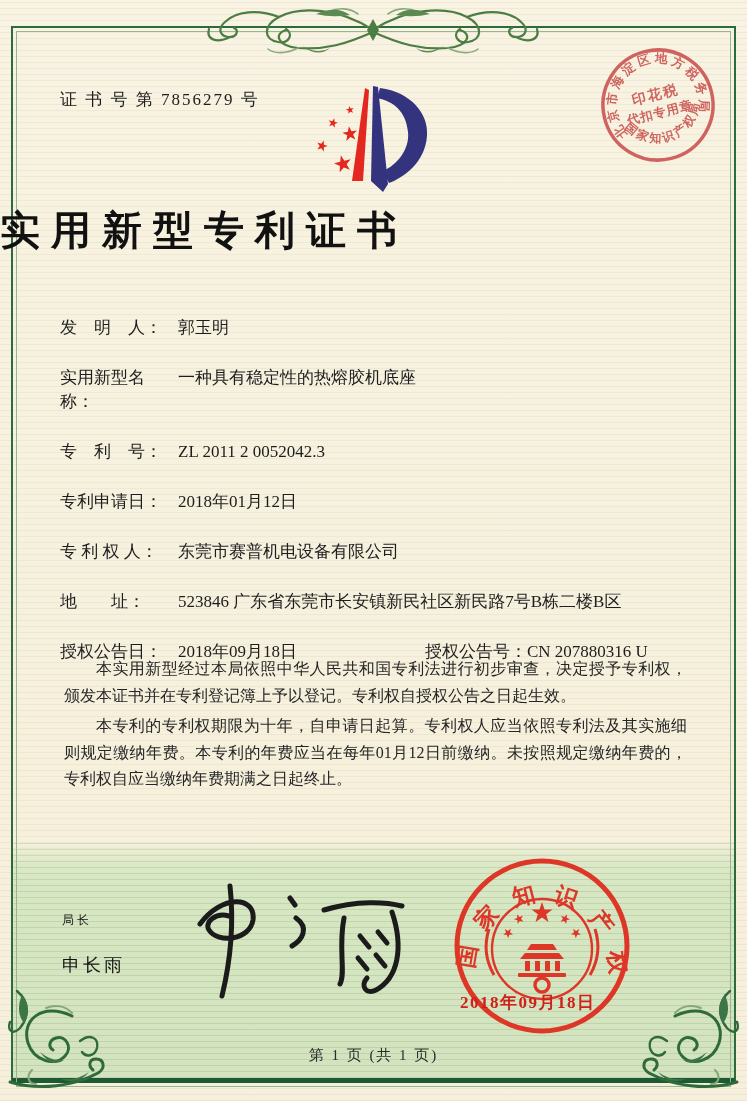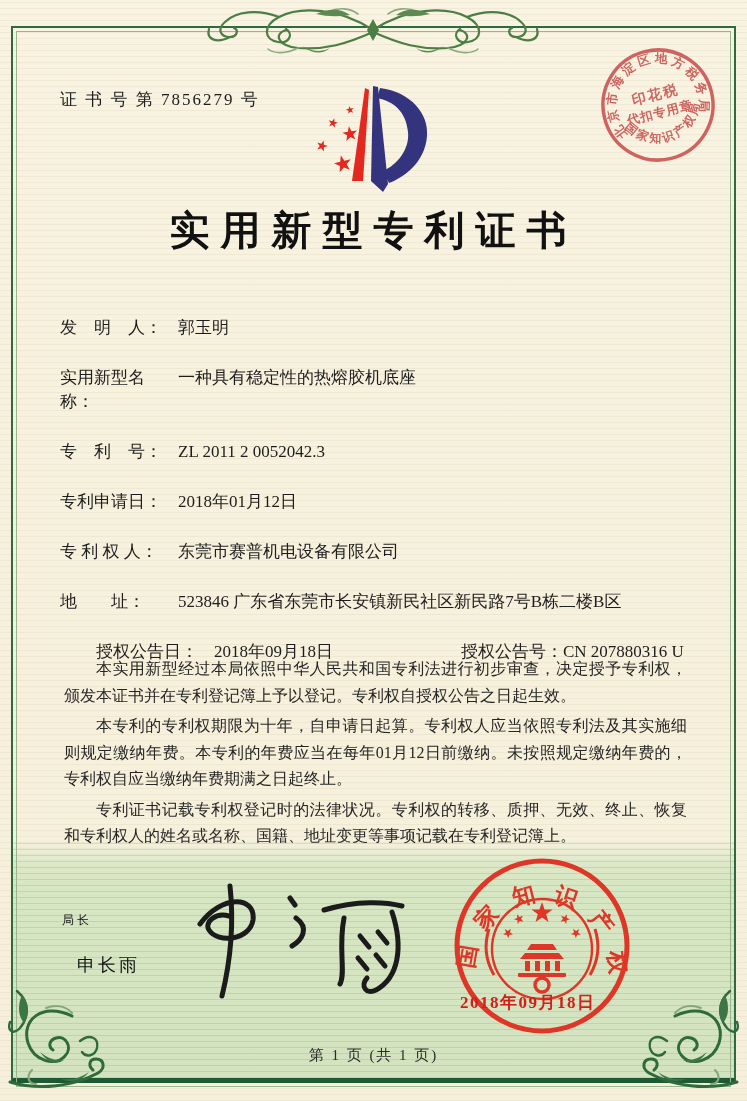--- a/index.html
+++ b/index.html
@@ -22,32 +22,32 @@
     position:absolute;left:16px;right:16px;top:31px;bottom:14px;
     border:1px solid #98b58e;pointer-events:none;
   }
   .green-band{
     position:absolute;left:13px;width:721px;top:842px;height:236px;
     background:
       repeating-linear-gradient(0deg, rgba(125,165,98,.25) 0 1px, rgba(0,0,0,0) 1px 6px),
       linear-gradient(180deg, rgba(214,231,195,0) 0%, rgba(214,231,195,.8) 9%, #d7e6c3 18%, #d3e3bf 100%);
   }
   .cert-no{left:60px;top:88px;font-size:17px;letter-spacing:2px;}
-  .title{left:0;right:0;top:203px;text-align:center;font-size:40px;font-weight:bold;letter-spacing:11px;color:#111;}
+  .title{left:0;right:0;top:203px;font-size:40px;font-weight:bold;letter-spacing:11px;color:#111;}
   .fields{left:60px;top:316px;right:36px;font-size:17px;line-height:24px;}
   .field-row{display:flex;margin-bottom:26px;}
   .field-label{width:118px;flex:none;}
   .field-value{flex:1;}
-  .grant-row{display:flex;margin-left:36px;}
+  .grant-row{display:flex;}
   .g-left{display:flex;width:365px;flex:none;}
   .g-right{display:flex;flex:1;}
   .paragraphs{left:60px;top:652px;right:56px;font-size:16px;line-height:26.5px;text-align:justify;color:#262626;}
   .paragraphs p{margin:4px;text-indent:2em;}
   .officer-title{left:62px;top:912px;font-size:12px;letter-spacing:3px;color:#141414;}
-  .officer-name{left:62px;top:953px;font-size:18px;letter-spacing:3px;color:#141414;margin-left:15px;}
+  .officer-name{left:62px;top:953px;font-size:18px;letter-spacing:3px;color:#141414;}
   .seal-date{left:460px;top:991px;font-size:17px;font-weight:600;color:#cf201a;letter-spacing:1.5px;z-index:6;}
   .footer{left:0;right:0;top:1046px;text-align:center;font-size:15px;letter-spacing:2px;color:#2b2b2b;}
   .tax-stamp{left:596px;top:43px;transform:rotate(-14deg);opacity:.88;z-index:5;}
   .big-seal{left:447px;top:851px;opacity:.93;z-index:5;}
   .signature{left:172px;top:878px;z-index:4;}
   .corner-orn{z-index:3;}
   .corner-right{transform:scaleX(-1);}
   .logo{left:293px;top:84px;}
   .top-orn{left:178px;top:2px;}
 </style>
@@ -133,21 +133,20 @@
       <div class="g-right">
         <span>授权公告号：</span>
         <span>CN 207880316 U</span>
       </div>
     </div>
   </div>
 
   <div class="abs paragraphs">
     <p>本实用新型经过本局依照中华人民共和国专利法进行初步审查，决定授予专利权，颁发本证书并在专利登记簿上予以登记。专利权自授权公告之日起生效。</p>
     <p>本专利的专利权期限为十年，自申请日起算。专利权人应当依照专利法及其实施细则规定缴纳年费。本专利的年费应当在每年01月12日前缴纳。未按照规定缴纳年费的，专利权自应当缴纳年费期满之日起终止。</p>
-    <p>专利证书记载专利权登记时的法律状况。专利权的转移、质押、无效、终止、恢复和专利权人的姓名或名称、国籍、地址变更等事项记载在专利登记簿上。</p>
   </div>
 
   <svg class="abs corner-orn" style="left:2px;top:986px;" width="104" height="110" viewBox="0 0 104 110">
     <g fill="none" stroke="#2f6a3b" stroke-width="3" stroke-linecap="round">
       <path d="M70,30 C40,16 19,34 26,57 C32,75 53,81 63,70 C71,62 64,49 54,52 C47,54 46,61 51,64"></path>
       <path d="M8,96 C38,105 72,100 96,87 C104,82 102,73 94,73 C87,73 86,80 91,84"></path>
       <path d="M15,5 C28,16 27,31 18,42 C11,49 5,45 8,36" stroke-width="2.4"></path>
       <path d="M78,55 C88,47 97,52 95,62 C93,70 84,72 80,66" stroke-width="2.4"></path>
       <path d="M30,84 C24,90 26,98 34,98" stroke-width="2.2" stroke="#86a878"></path>
       <path d="M44,22 C54,18 64,20 70,27" stroke-width="2" stroke="#86a878"></path>

